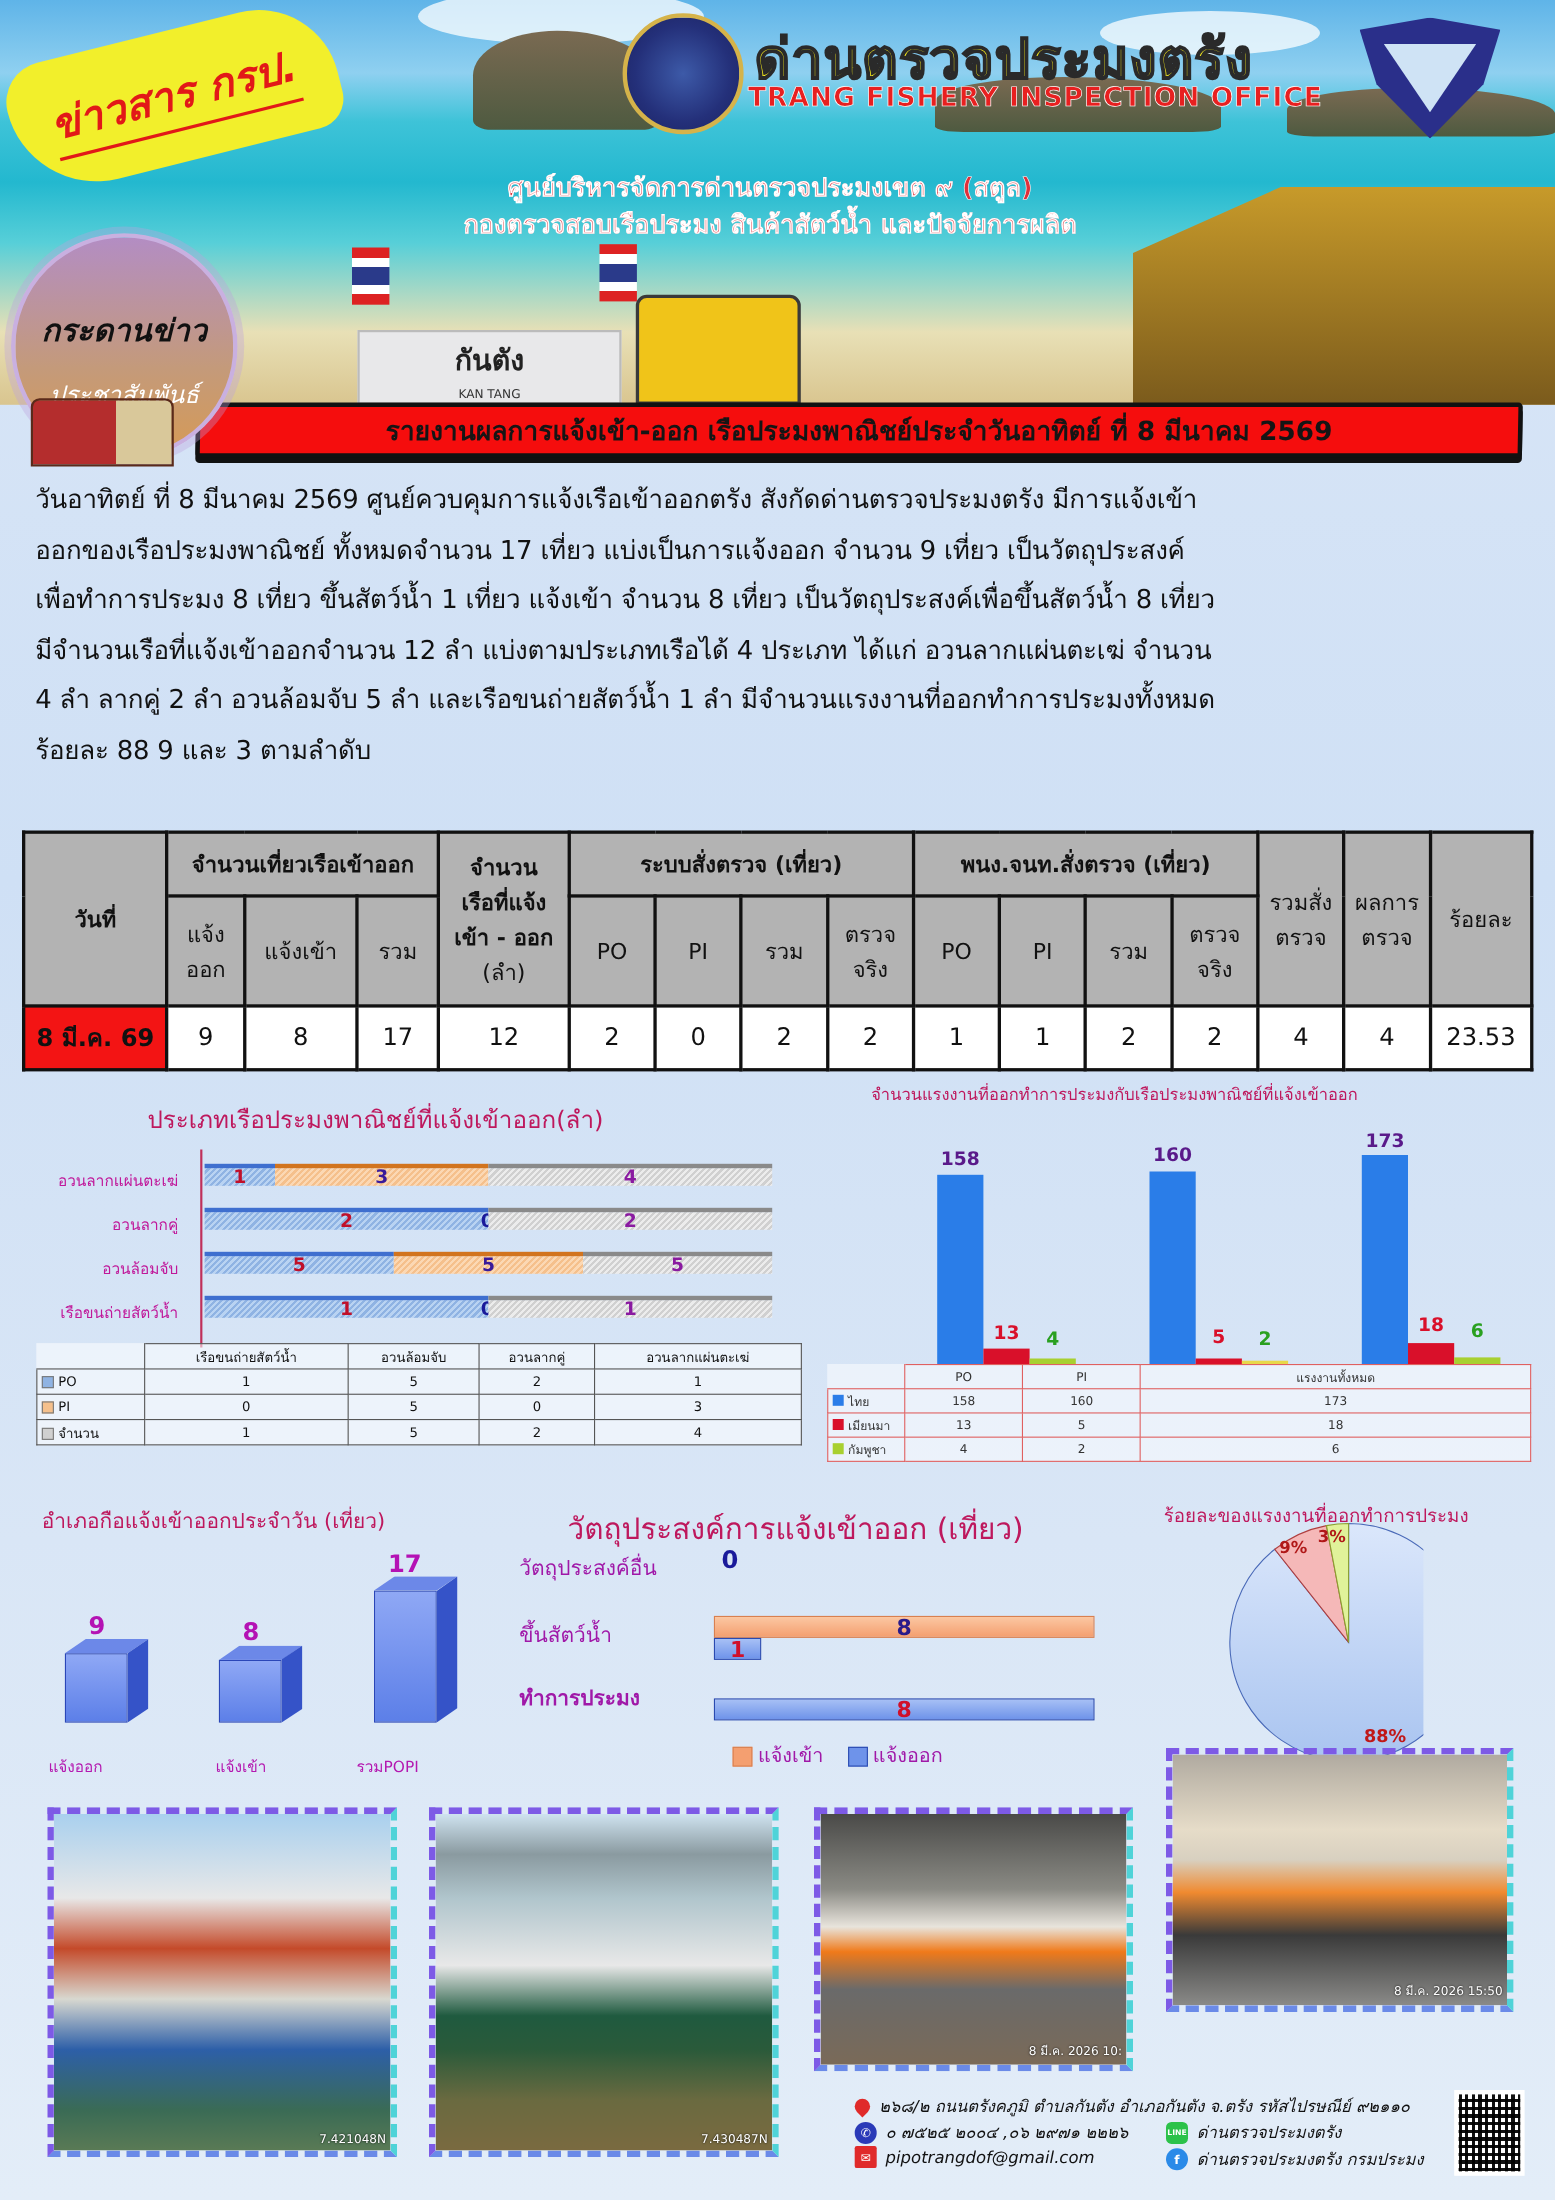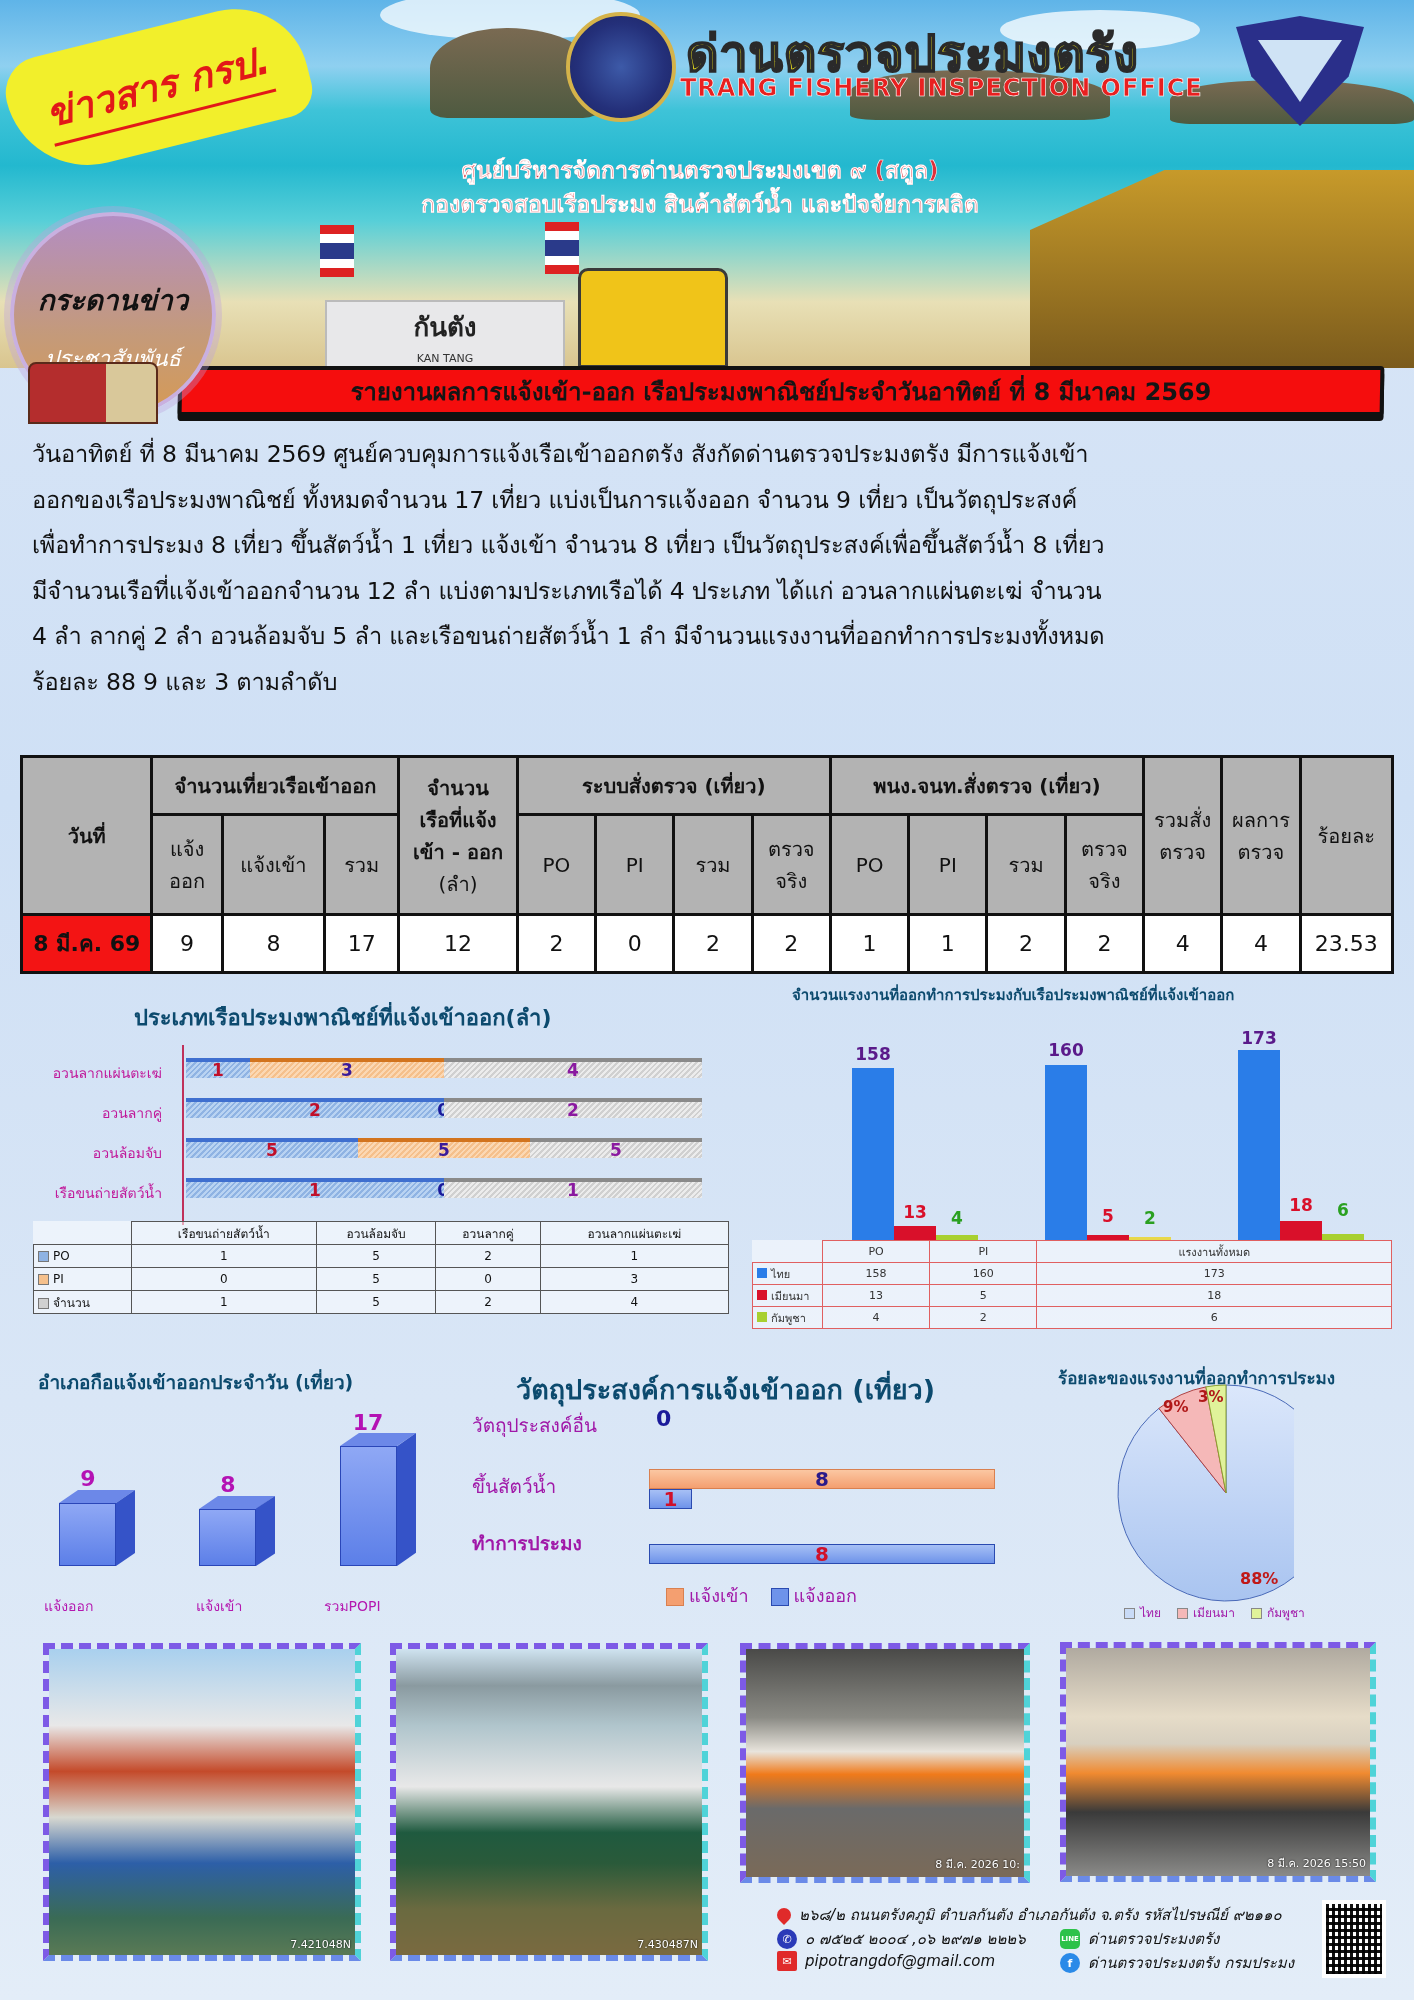--- a/index.html
+++ b/index.html
@@ -104,21 +104,21 @@
   table.main {
     position: absolute; left: 20px; top: 755px; width: 1374px; border-collapse: collapse;
     font-family: "DejaVu Sans", sans-serif; font-size: 20px; text-align: center;
   }
   table.main th, table.main td { border: 3px solid #111; }
   table.main th { background: #b3b3b3; font-weight: normal; color: #111; }
   table.main th.bold { font-weight: bold; }
   table.main td { background: #fff; height: 58px; font-size: 22px; }
   table.main td.date { background: #f31414; font-weight: bold; color: #111; }
   
-  .chart-title { position: absolute; color: #0c4a6e; font-weight: bold; white-space: nowrap; }
+  .chart-title { position: absolute; color: #be185d; font-weight: normal; white-space: nowrap; }
   .hbar-row { position: absolute; left: 186px; height: 20px; display: flex; }
   .seg { height: 20px; position: relative; display:flex; align-items:center; justify-content:center;
          font-weight: bold; font-size: 17px; border-top: 4px solid; }
   .seg.po { background: repeating-linear-gradient(135deg,#b9d3f2 0 2px,#8fb3e3 2px 4px); border-color:#3f6fcf; color:#c0102a; }
   .seg.pi { background: repeating-linear-gradient(135deg,#fbd8b4 0 2px,#f5c08c 2px 4px); border-color:#d2741e; color:#3a1a9a; }
   .seg.tot { background: repeating-linear-gradient(135deg,#ececec 0 2px,#d0d0d0 2px 4px); border-color:#8a8a8a; color:#8a1aa0; }
   .row-label { position: absolute; right: 1252px; font-size: 14px; color: #c0189a; white-space: nowrap; text-align: right; }
   table.mini { position: absolute; border-collapse: collapse; font-size: 12px; text-align: center; background: rgba(255,255,255,0.55); }
   table.mini td, table.mini th { border: 1px solid #555; font-weight: normal; height: 23px; }
   table.mini .sw { display:inline-block; width:11px; height:11px; margin-right:4px; vertical-align:middle; border:1px solid #777; }
@@ -464,21 +464,21 @@
   <div class="cap">7.421048N</div>
 </div>
 <div class="photo" style="left:390px;top:1643px;width:318px;height:318px;">
   <div class="ph" style="background:linear-gradient(180deg,#cfe3f0 0%,#8a9aa0 12%,#b0c5cc 25%,#e8e8e8 45%,#1f5a3f 60%,#2a5a3a 70%,#6a6a40 85%,#7a6a40 100%);"></div>
   <div class="cap">7.430487N</div>
 </div>
 <div class="photo" style="left:740px;top:1643px;width:290px;height:240px;">
   <div class="ph" style="background:linear-gradient(180deg,#4a4a48 0%,#8a8a84 30%,#e8e4dc 45%,#f07a1a 55%,#6a6a6a 70%,#7a6a58 100%);"></div>
   <div class="cap">8 มี.ค. 2026 10:</div>
 </div>
-<div class="photo" style="left:1060px;top:1642px;width:316px;height:240px;">
+<div class="photo" style="left:1060px;top:1589px;width:316px;height:240px;">
   <div class="ph" style="background:linear-gradient(180deg,#b0aaa0 0%,#e6dcc8 30%,#d8d0c0 42%,#f08a30 55%,#3a3a3a 72%,#8a8a88 100%);"></div>
   <div class="cap">8 มี.ค. 2026 15:50</div>
 </div>
 
 <div class="footer-line" style="left:777px;top:1903px;">
   <span class="ficon" style="background:#e02a2a;border-radius:50% 50% 50% 0;transform:rotate(-45deg);width:14px;height:14px;"></span>
   <span>๒๖๘/๒ ถนนตรังคภูมิ ตำบลกันตัง อำเภอกันตัง จ.ตรัง รหัสไปรษณีย์ ๙๒๑๑๐</span>
 </div>
 <div class="footer-line" style="left:777px;top:1927px;">
   <span class="ficon" style="background:#2a3ab8;">✆</span>

